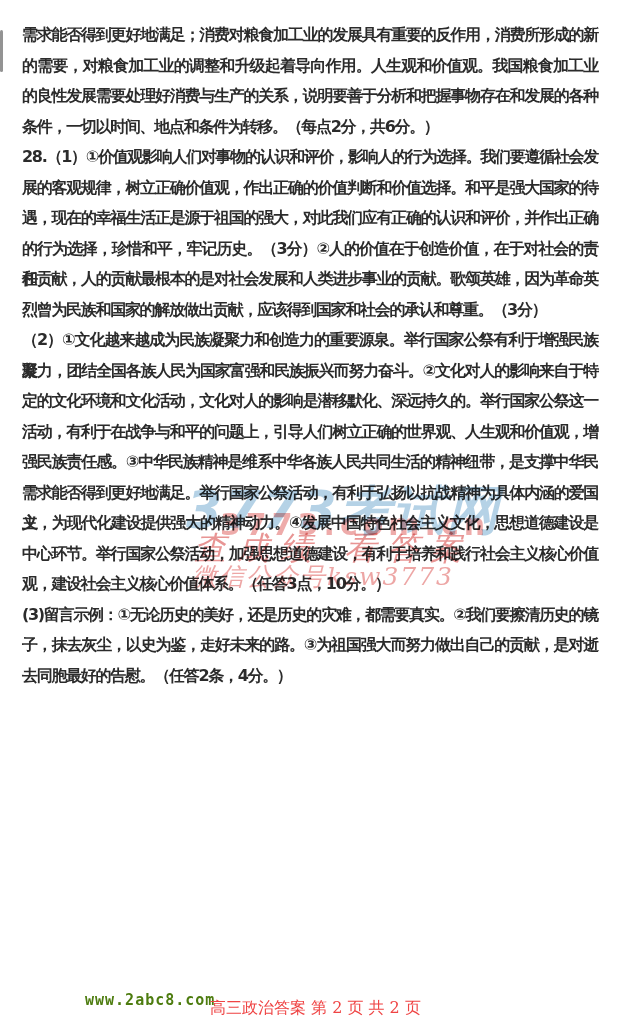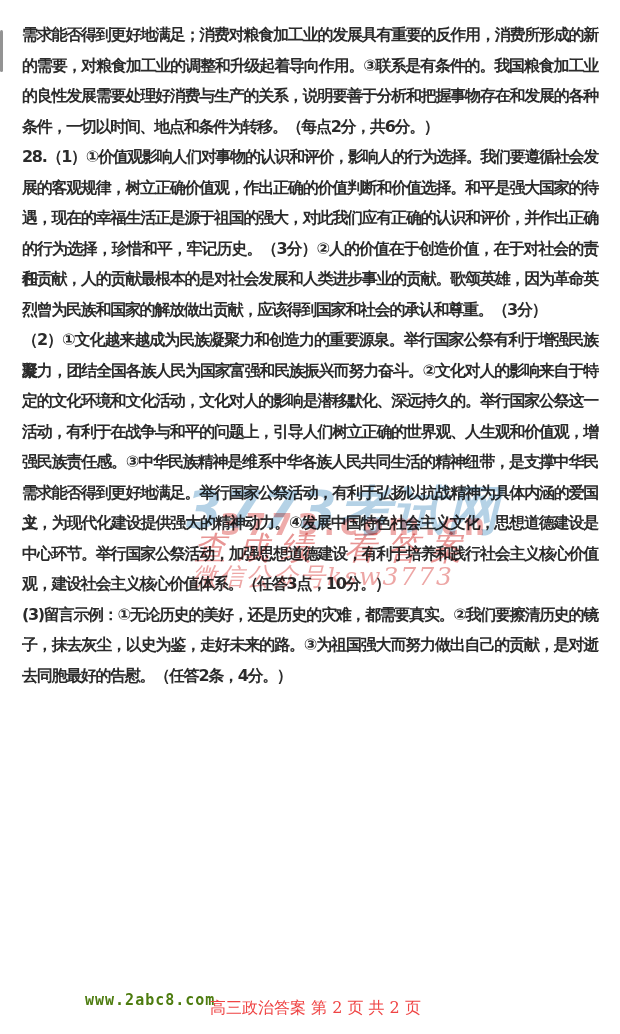--- a/index.html
+++ b/index.html
@@ -112,21 +112,21 @@
     border-radius: 2px;
   }
 </style>
 </head>
 <body>
 
 <div class="edge-artifact"></div>
 
 <div class="text-block">
     <div class="line fill">需求能否得到更好地满足；消费对粮食加工业的发展具有重要的反作用，消费所形成的新</div>
-    <div class="line fill">的需要，对粮食加工业的调整和升级起着导向作用。③联系是有条件的。我国粮食加工业</div>
+    <div class="line fill">的需要，对粮食加工业的调整和升级起着导向作用。人生观和价值观。我国粮食加工业</div>
     <div class="line fill">的良性发展需要处理好消费与生产的关系，说明要善于分析和把握事物存在和发展的各种</div>
     <div class="line">条件，一切以时间、地点和条件为转移。（每点2分，共6分。）</div>
     <div class="line fill">28.（1）①价值观影响人们对事物的认识和评价，影响人的行为选择。我们要遵循社会发</div>
     <div class="line fill">展的客观规律，树立正确价值观，作出正确的价值判断和价值选择。和平是强大国家的待</div>
     <div class="line fill">遇，现在的幸福生活正是源于祖国的强大，对此我们应有正确的认识和评价，并作出正确</div>
     <div class="line fill">的行为选择，珍惜和平，牢记历史。（3分）②人的价值在于创造价值，在于对社会的责任</div>
     <div class="line fill">和贡献，人的贡献最根本的是对社会发展和人类进步事业的贡献。歌颂英雄，因为革命英</div>
     <div class="line">烈曾为民族和国家的解放做出贡献，应该得到国家和社会的承认和尊重。（3分）</div>
     <div class="line fill">（2）①文化越来越成为民族凝聚力和创造力的重要源泉。举行国家公祭有利于增强民族凝</div>
     <div class="line fill">聚力，团结全国各族人民为国家富强和民族振兴而努力奋斗。②文化对人的影响来自于特</div>

